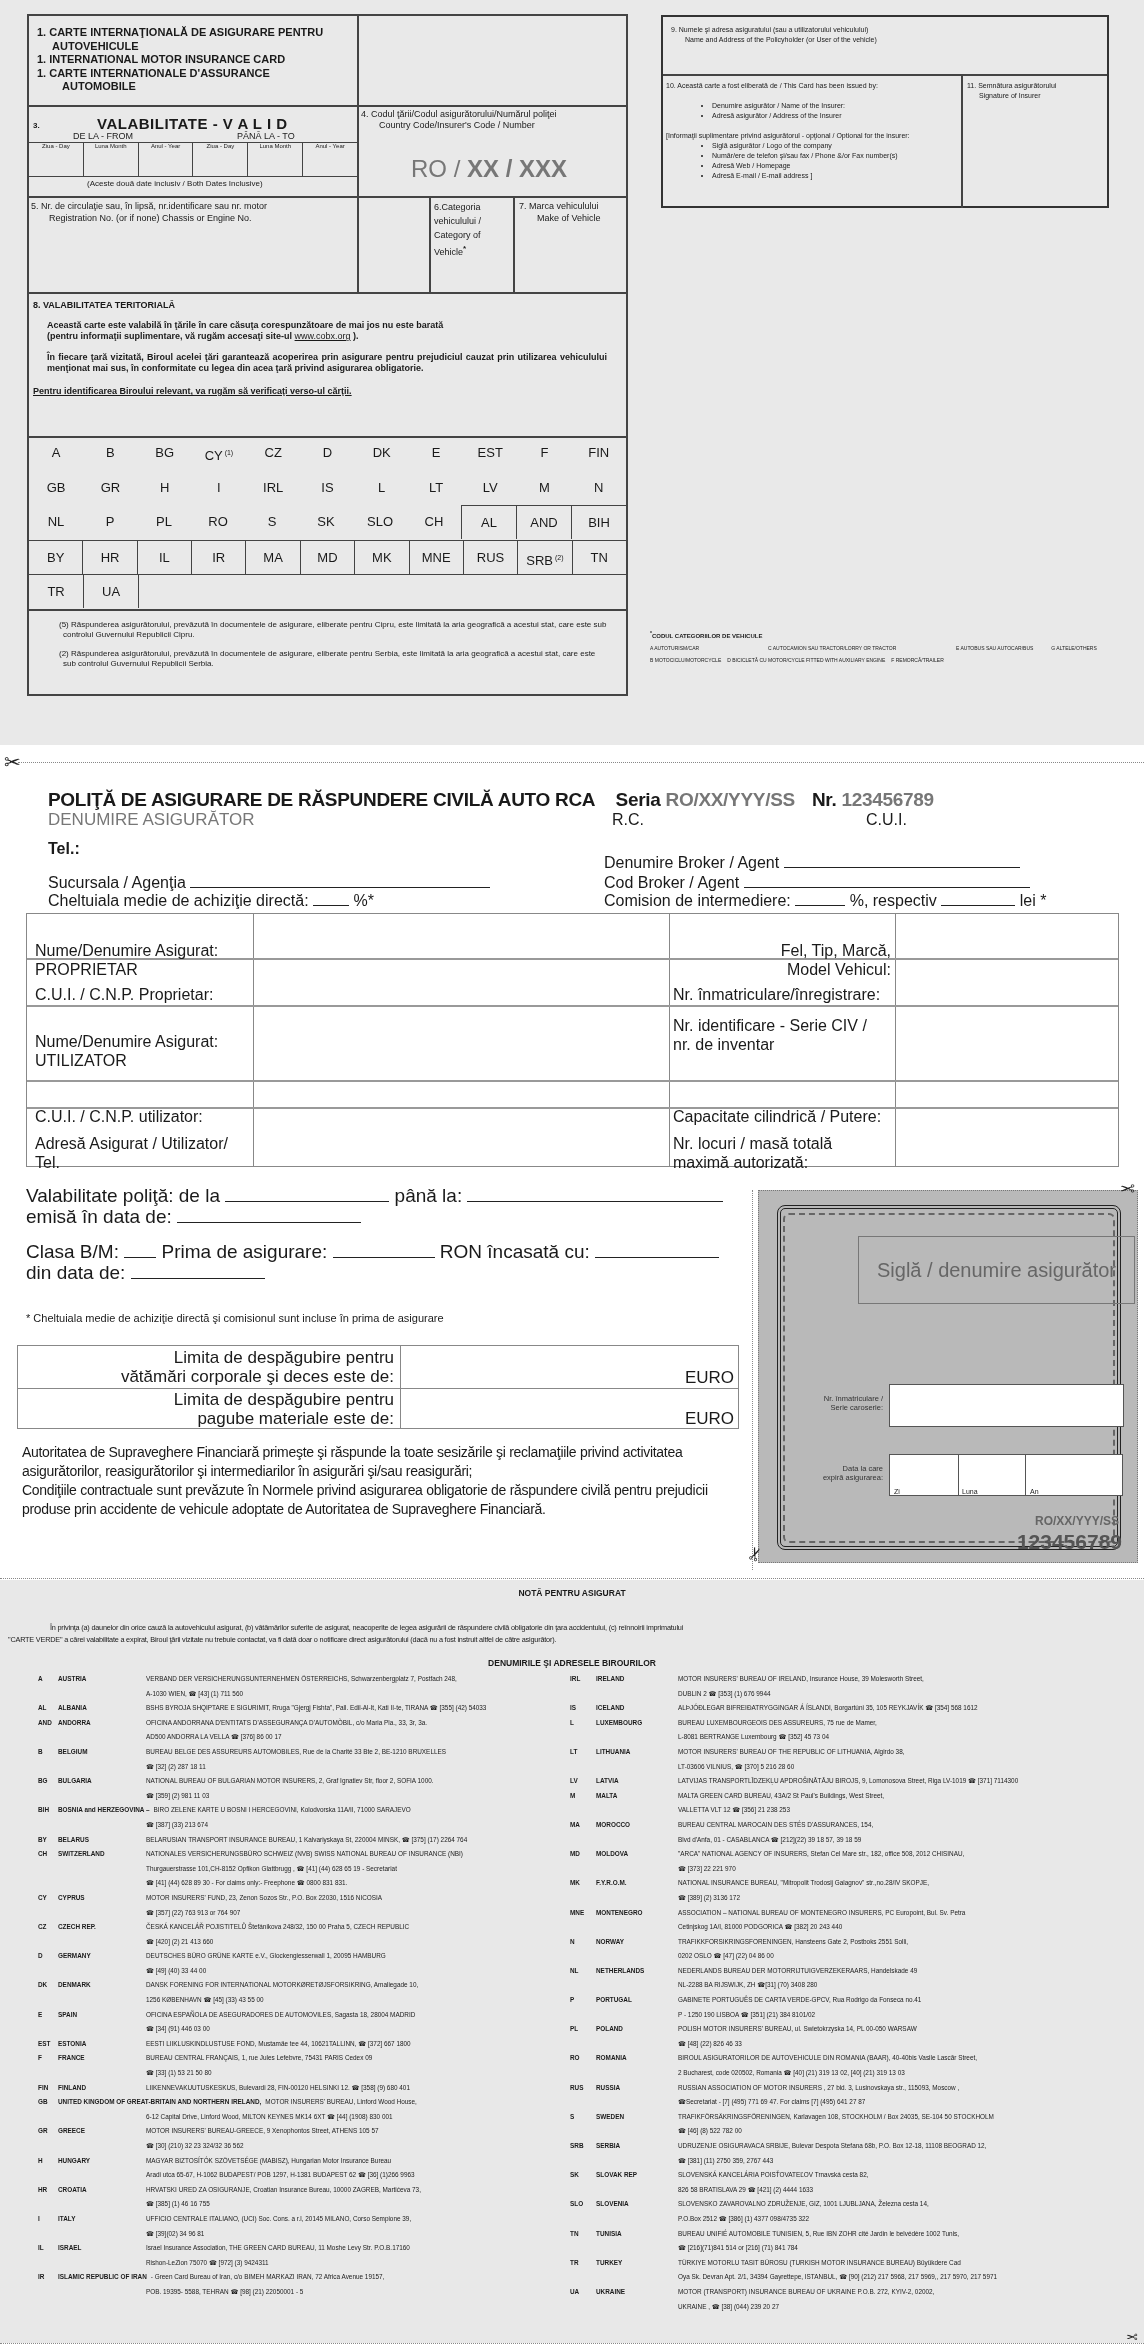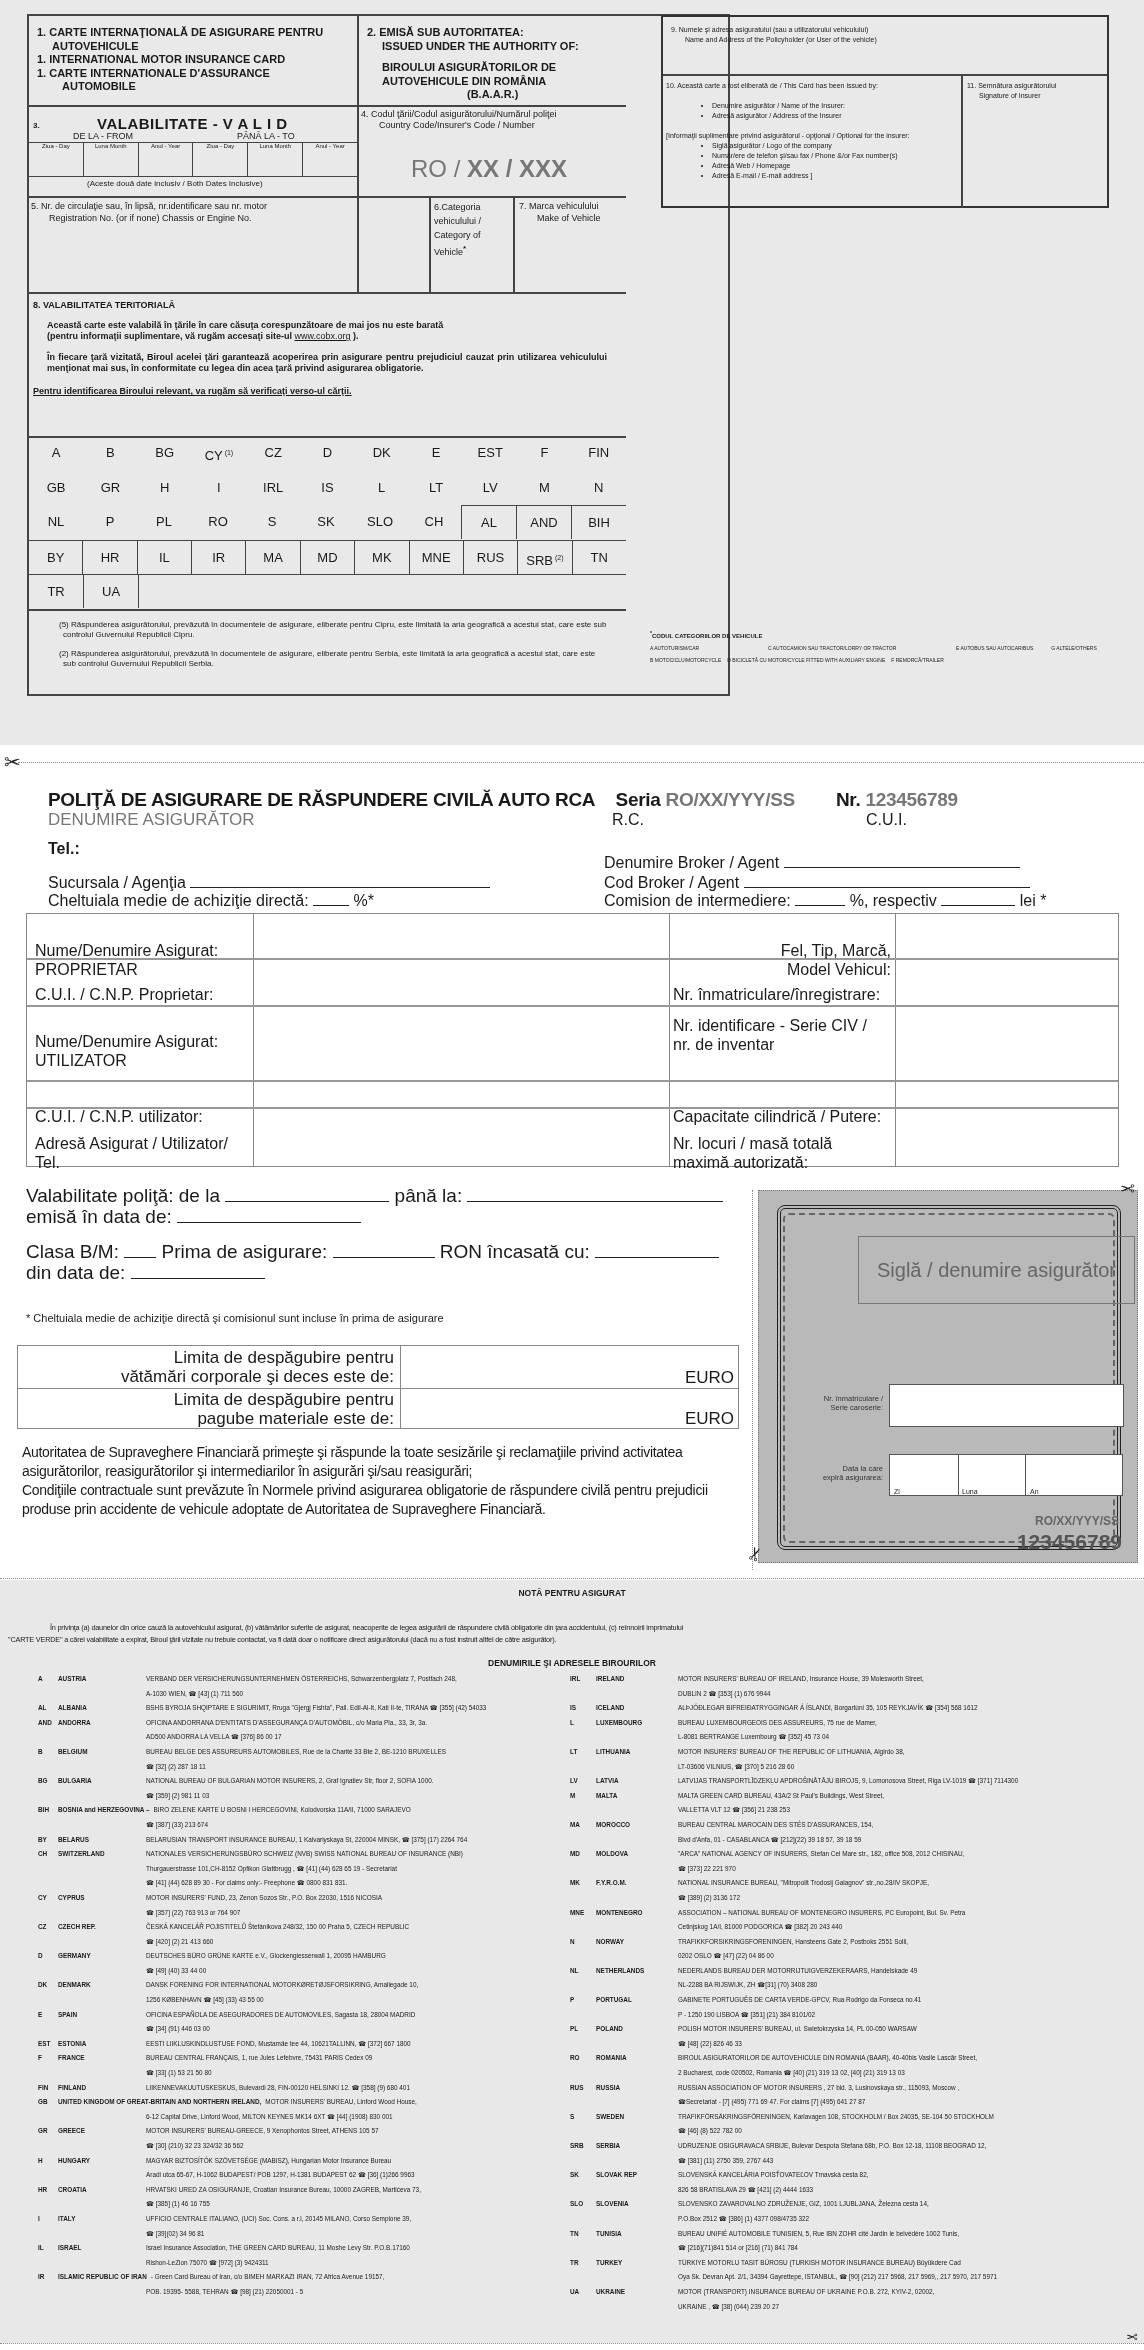--- a/index.html
+++ b/index.html
@@ -9,21 +9,21 @@
   
   #green-card { left: 0; top: 0; width: 1144px; height: 745px; background: #e9e9e9; }
   .t-bold { font-weight: bold; }
   .f11 { font-size: 11px; }
   .f9 { font-size: 9px; }
   .f8 { font-size: 8px; }
   .f7 { font-size: 7px; }
   .f6 { font-size: 6px; }
   .f5 { font-size: 5px; }
 
-  #gc-main { left: 27px; top: 14px; width: 703px; height: 682px; border: 2px solid #444; }
+  #gc-main { left: 27px; top: 14px; width: 601px; height: 682px; border: 2px solid #444; }
   #gc-right { left: 661px; top: 15px; width: 448px; height: 193px; border: 2px solid #333; }
 
   .hline { position: absolute; height: 0; border-top: 2px solid #444; }
   .vline { position: absolute; width: 0; border-left: 2px solid #444; }
   .hthin { position: absolute; height: 0; border-top: 1px solid #444; }
 
   .codes-row { position: absolute; left: 0; width: 597px; height: 34px; display: flex; }
   .code-cell { flex: 1; text-align: center; font-size: 13px; line-height: 34px; }
   .code-cell sup { font-size: 7px; }
 
@@ -77,27 +77,20 @@
     <div class="hline" style="left:0; top:593px; width:597px;"></div>
 
     <div class="abs f11 t-bold" style="left:8px; top:10px; line-height:13.5px;">
       <div>1.  CARTE INTERNAŢIONALĂ DE ASIGURARE PENTRU</div>
       <div style="padding-left:15px;">AUTOVEHICULE</div>
       <div>1.  INTERNATIONAL MOTOR INSURANCE CARD</div>
       <div>1.  CARTE INTERNATIONALE D'ASSURANCE</div>
       <div style="padding-left:25px;">AUTOMOBILE</div>
     </div>
 
-    <div class="abs f11 t-bold" style="left:338px; top:10px; width:250px; line-height:13.5px;">
-      <div>2.  EMISĂ SUB AUTORITATEA:</div>
-      <div style="padding-left:15px;">ISSUED UNDER THE AUTHORITY OF:</div>
-      <div style="padding-left:15px; margin-top:8px;">BIROULUI ASIGURĂTORILOR DE</div>
-      <div style="padding-left:15px;">AUTOVEHICULE DIN ROMÂNIA</div>
-      <div style="padding-left:100px;">(B.A.A.R.)</div>
-    </div>
 
     <div class="abs" style="left:0; top:89px; width:328px; height:91px;">
       <span class="abs f8 t-bold" style="left:4px; top:16px;">3.</span>
       <span class="abs t-bold" style="left:68px; top:10px; font-size:15px; letter-spacing:0.5px;">VALABILITATE - V A L I D</span>
       <span class="abs f9" style="left:44px; top:26px;">DE LA - FROM</span>
       <span class="abs f9" style="left:208px; top:26px;">PÂNĂ LA - TO</span>
       <div class="hthin" style="left:0; top:37px; width:328px;"></div>
       <div class="hthin" style="left:0; top:71px; width:328px;"></div>
       <div class="abs" style="left:0; top:37px; width:328px; height:34px; display:flex;">
         <div class="f6" style="flex:1; text-align:center; padding-top:1px;">Ziua - Day</div>
@@ -265,21 +258,21 @@
   </div>
 </div>
 
 <div class="cutline" style="left:18px; top:762px; width:1126px;"></div>
 <div class="scissors" style="left:4px; top:752px;">✂</div>
 
 <div id="policy-title" class="abs">
   <span>POLIŢĂ DE ASIGURARE DE RĂSPUNDERE CIVILĂ AUTO RCA</span>
   <span style="margin-left:16px;">Seria</span>
   <span class="grey-val" style="font-weight:bold;">RO/XX/YYY/SS</span>
-  <span style="margin-left:36px;">Nr.</span>
+  <span style="margin-left:12px;">Nr.</span>
   <span class="grey-val" style="font-weight:bold;">123456789</span>
 </div>
 <span class="abs lbl17 grey-val" style="left:48px; top:810px;">DENUMIRE ASIGURĂTOR</span>
 <span class="abs lbl16" style="left:612px; top:811px;">R.C.</span>
 <span class="abs lbl16" style="left:866px; top:811px;">C.U.I.</span>
 <span class="abs lbl16 t-bold" style="left:48px; top:840px; font-weight:bold;">Tel.:</span>
 
 <div class="abs lbl16" style="left:604px; top:853px;">
   <span>Denumire Broker / Agent</span> <span class="field-line" style="width:236px;"></span>
 </div>

